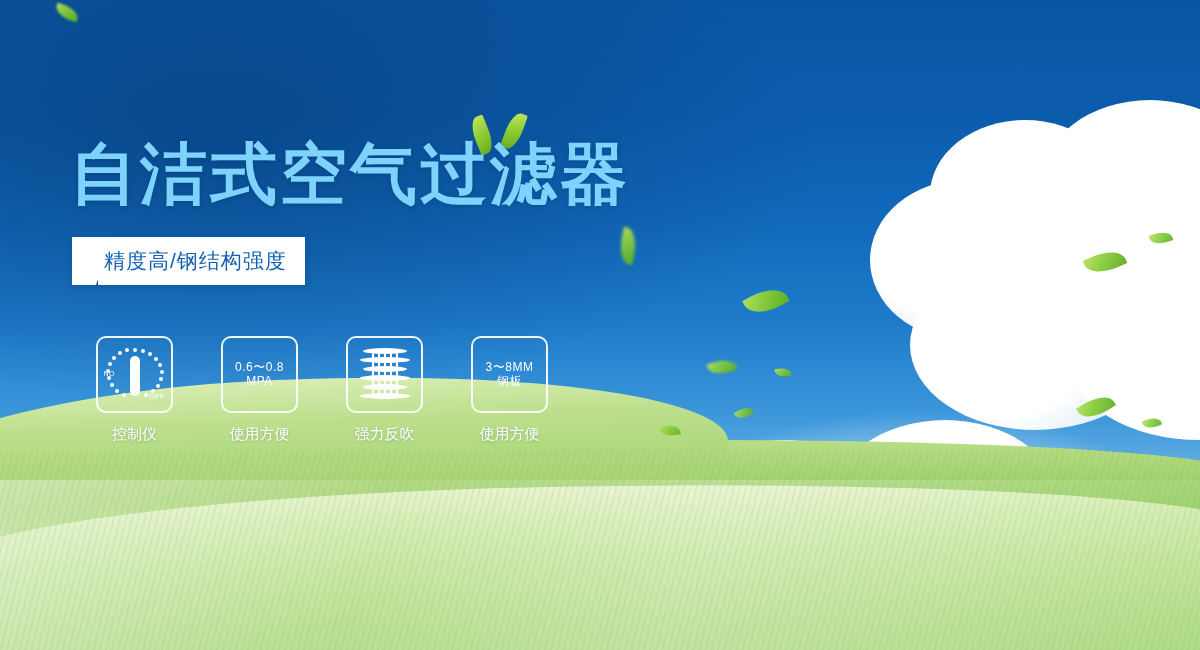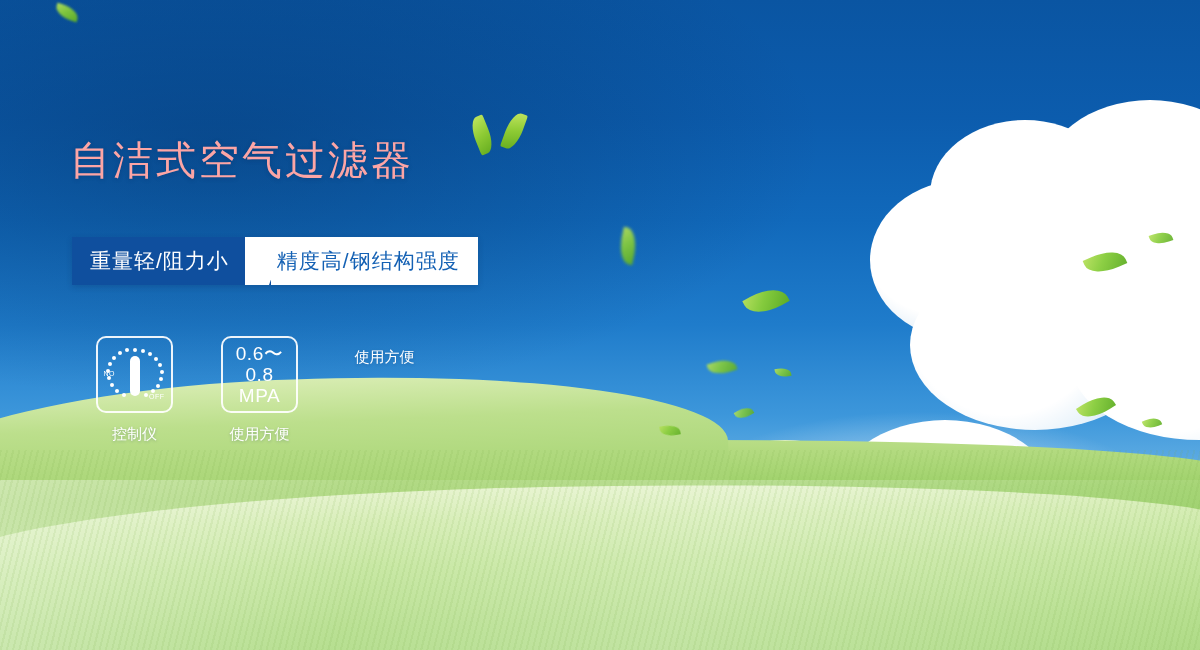--- a/index.html
+++ b/index.html
@@ -77,22 +77,22 @@
   
   .leaf {
     position:absolute;
     background:linear-gradient(135deg,#b6e05b 0%,#86cc3a 45%,#5fae24 100%);
     border-radius:0 78% 0 78%;
   }
 
   
   .headline {
     position:absolute; left:70px; top:140px;
-    font-size:40px; line-height:1; letter-spacing:3px;
-    color:#fca5a5; font-weight:400; white-space:nowrap;
+    font-size:67px; line-height:1; letter-spacing:3px;
+    color:#7dd3fc; font-weight:700; white-space:nowrap;
     text-shadow:0 1px 4px rgba(0,40,90,.30);
   }
   .sprout { position:absolute; left:470px; top:110px; width:70px; height:50px; }
   .sprout .lf {
     position:absolute; width:16px; height:38px;
     background:linear-gradient(160deg,#c5e763 0%,#8ecb34 50%,#63ab1f 100%);
     border-radius:60% 8% 60% 8%;
   }
 
   
@@ -130,21 +130,21 @@
   }
   .feature { width:125px; display:flex; flex-direction:column; align-items:center; }
   .feature-box {
     width:77px; height:77px;
     border:2px solid rgba(255,255,255,.92);
     border-radius:10px;
     display:flex; flex-direction:column; align-items:center; justify-content:center;
     color:#ffffff; position:relative;
   }
   .feature-text {
-    font-size:19px; line-height:1.12; text-align:center; color:#fff;
+    font-size:12px; line-height:1.12; text-align:center; color:#fff;
     letter-spacing:.5px;
   }
   .feature-caption {
     margin-top:12px; font-size:15px; color:#ffffff; white-space:nowrap;
     text-shadow:0 1px 3px rgba(0,40,90,.25);
   }
 
   
   .dial { position:relative; width:62px; height:58px; }
   .dial-dot { position:absolute; width:4px; height:4px; border-radius:50%; background:#fff; }
@@ -251,21 +251,20 @@
   <div class="leaf" style="left:1143px;top:418px; width:18px; height:10px; transform:rotate(-22deg); opacity:.9;"></div>
   <div class="leaf" style="left:660px;  top:425px; width:20px; height:11px; transform:rotate(-10deg); opacity:.88; filter:blur(.6px);"></div>
 
   <div class="sprout">
     <div class="lf" style="left:4px;  top:6px;  transform:rotate(-22deg);"></div>
     <div class="lf" style="left:36px; top:2px;  transform:rotate(20deg);"></div>
   </div>
   <h1 class="headline">自洁式空气过滤器</h1>
 
   <div class="tagbar">
-    <div class="tagbar-left">重量轻/阻力小</div>
     <div class="tagbar-sep"></div>
     <div class="tagbar-right">精度高/钢结构强度</div>
   </div>
 
   <div class="features">
 
     <div class="feature">
       <div class="feature-box">
         <div class="dial">
           <div class="dial-bar"></div>
@@ -296,20 +295,38 @@
     </div>
 
     <div class="feature">
       <div class="feature-box">
         <div class="feature-text">0.6〜0.8</div>
         <div class="feature-text">MPA</div>
       </div>
       <div class="feature-caption">使用方便</div>
     </div>
 
-
     <div class="feature">
+      <div class="feature-box">
+        <div class="stack">
+          <div class="stack-lines"></div>
+          <div class="stack-ring" style="top:0px;  width:44px;"></div>
+          <div class="stack-ring" style="top:9px;  width:50px;"></div>
+          <div class="stack-ring" style="top:18px; width:44px;"></div>
+          <div class="stack-ring" style="top:27px; width:50px;"></div>
+          <div class="stack-ring" style="top:36px; width:44px;"></div>
+          <div class="stack-ring" style="top:45px; width:50px;"></div>
+        </div>
+      </div>
+      <div class="feature-caption">强力反吹</div>
+    </div>
+
+    <div class="feature">
+      <div class="feature-box">
+        <div class="feature-text">3〜8MM</div>
+        <div class="feature-text">钢板</div>
+      </div>
       <div class="feature-caption">使用方便</div>
     </div>
 
 
   </div>
 </div>
 
 </body></html>

